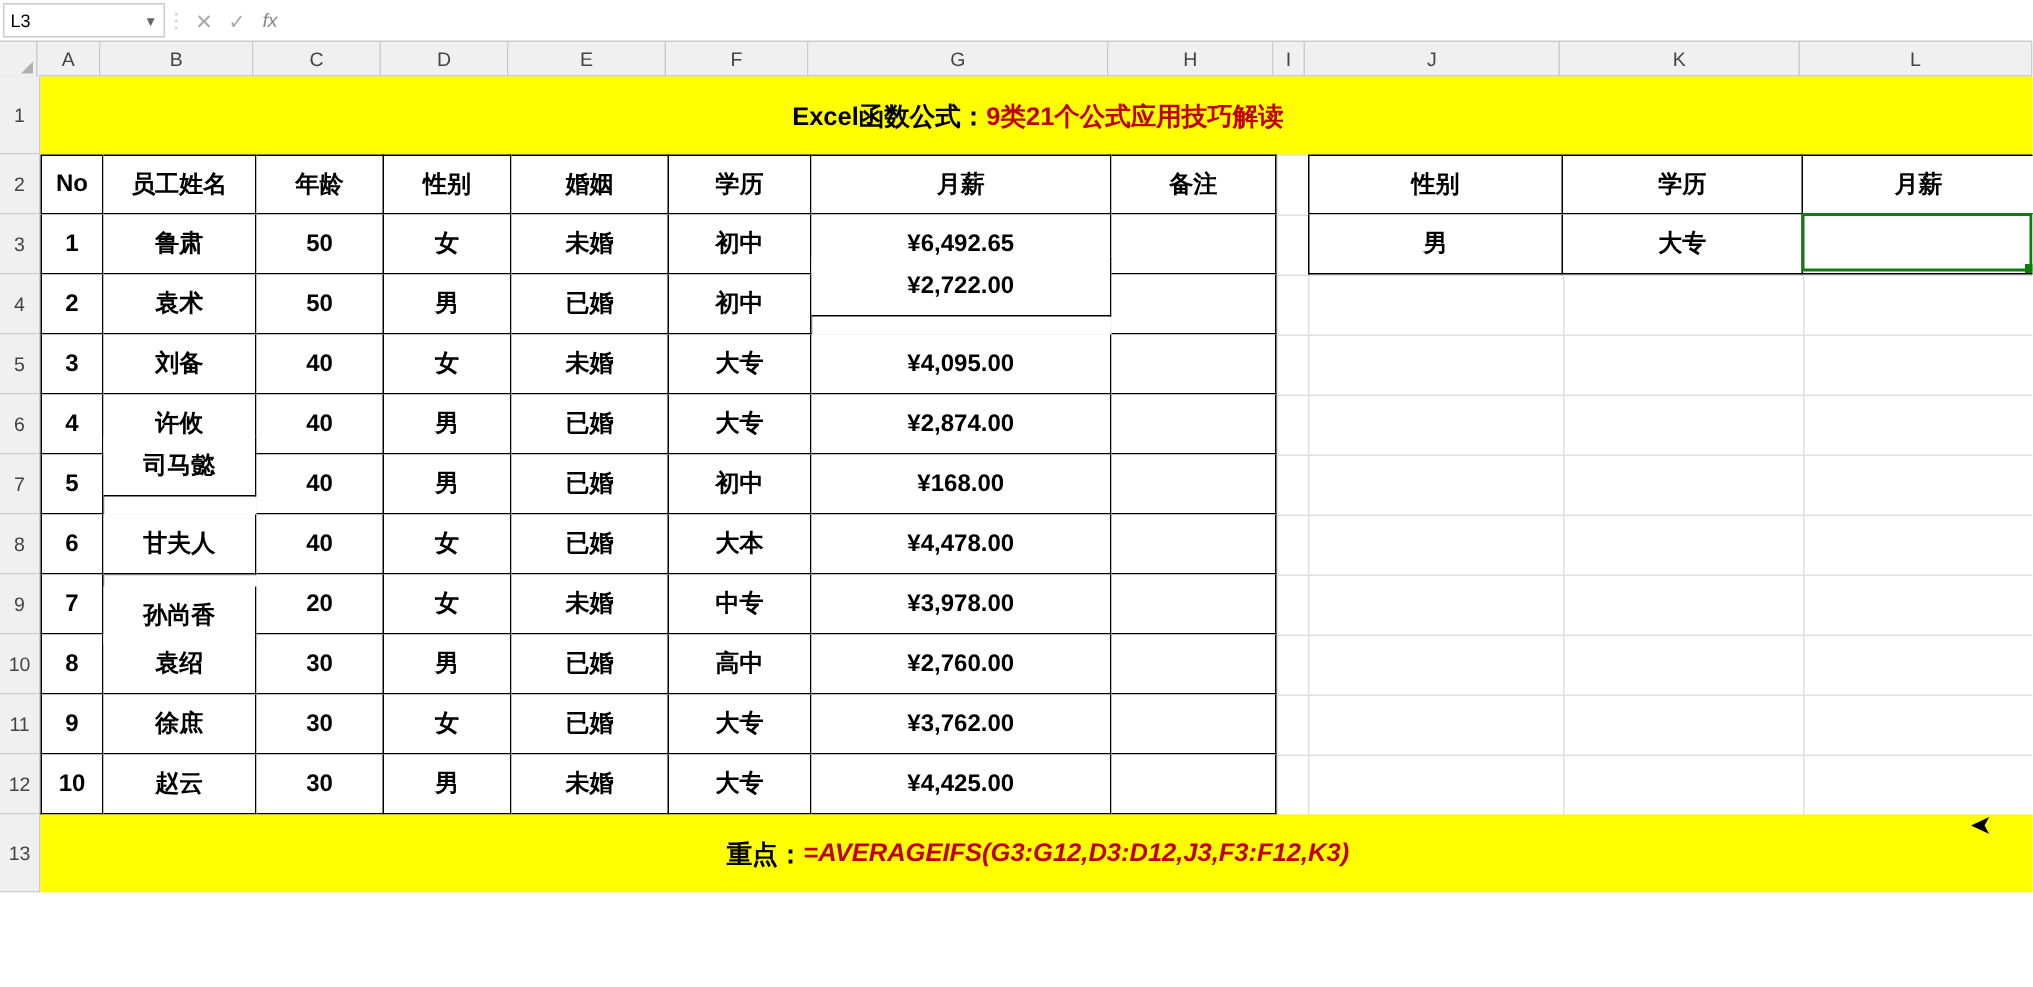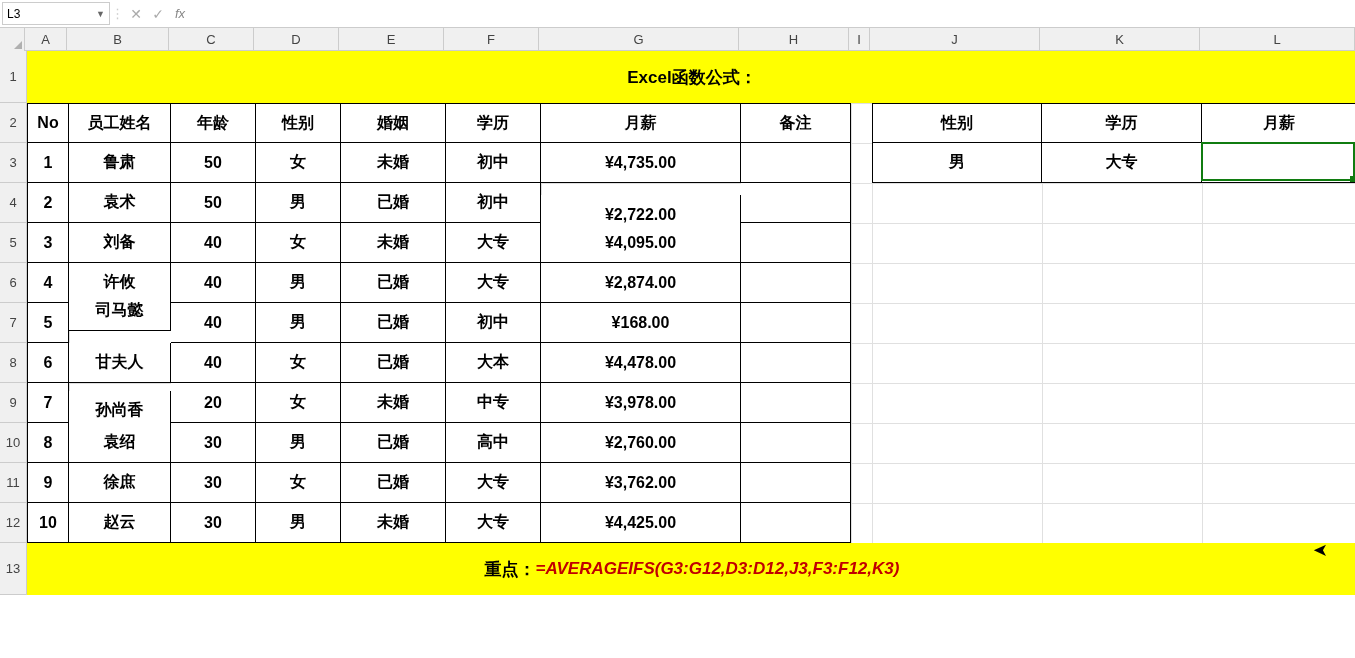--- a/index.html
+++ b/index.html
@@ -164,20 +164,21 @@
           <div class="gl-h" style="top: 332px;"></div>
           <div class="gl-h" style="top: 372px;"></div>
           <div class="gl-h" style="top: 412px;"></div>
           <div class="gl-h" style="top: 452px;"></div>
           <div class="gl-h" style="top: 492px;"></div>
           <div class="gl-h" style="top: 544px;"></div>
         </div>
       <div class="ws-content" id="ws-content">
           <div class="title-row" style="position: absolute; left: 0px; top: 0px; width: 1330px; height: 52px;">
             <span class="t1">Excel函数公式：</span>
+            <span class="t2">9类21个公式应用技巧解读</span>
           </div>
           <div class="d-cell d-top d-left" style="position: absolute; left: 0px; top: 52px; width: 42px; height: 40px;">No</div>
           <div class="d-cell d-left" style="position: absolute; left: 0px; top: 92px; width: 42px; height: 40px;">1</div>
           <div class="d-cell d-left" style="position: absolute; left: 0px; top: 132px; width: 42px; height: 40px;">2</div>
           <div class="d-cell d-left" style="position: absolute; left: 0px; top: 172px; width: 42px; height: 40px;">3</div>
           <div class="d-cell d-left" style="position: absolute; left: 0px; top: 212px; width: 42px; height: 40px;">4</div>
           <div class="d-cell d-left" style="position: absolute; left: 0px; top: 252px; width: 42px; height: 40px;">5</div>
           <div class="d-cell d-left" style="position: absolute; left: 0px; top: 292px; width: 42px; height: 40px;">6</div>
           <div class="d-cell d-left" style="position: absolute; left: 0px; top: 332px; width: 42px; height: 40px;">7</div>
           <div class="d-cell d-left" style="position: absolute; left: 0px; top: 372px; width: 42px; height: 40px;">8</div>
@@ -232,22 +233,22 @@
           <div class="d-cell" style="position: absolute; left: 419px; top: 132px; width: 95px; height: 40px;">初中</div>
           <div class="d-cell" style="position: absolute; left: 419px; top: 172px; width: 95px; height: 40px;">大专</div>
           <div class="d-cell" style="position: absolute; left: 419px; top: 212px; width: 95px; height: 40px;">大专</div>
           <div class="d-cell" style="position: absolute; left: 419px; top: 252px; width: 95px; height: 40px;">初中</div>
           <div class="d-cell" style="position: absolute; left: 419px; top: 292px; width: 95px; height: 40px;">大本</div>
           <div class="d-cell" style="position: absolute; left: 419px; top: 332px; width: 95px; height: 40px;">中专</div>
           <div class="d-cell" style="position: absolute; left: 419px; top: 372px; width: 95px; height: 40px;">高中</div>
           <div class="d-cell" style="position: absolute; left: 419px; top: 412px; width: 95px; height: 40px;">大专</div>
           <div class="d-cell" style="position: absolute; left: 419px; top: 452px; width: 95px; height: 40px;">大专</div>
           <div class="d-cell d-top" style="position: absolute; left: 514px; top: 52px; width: 200px; height: 40px;">月薪</div>
-          <div class="d-cell" style="position: absolute; left: 514px; top: 92px; width: 200px; height: 40px;">¥4,735.00</div>
-          <div class="d-cell" style="position: absolute; left: 514px; top: 144px; width: 200px; height: 40px;">¥2,722.00</div>
+          <div class="d-cell" style="position: absolute; left: 514px; top: 92px; width: 200px; height: 40px;">¥6,492.65</div>
+          <div class="d-cell" style="position: absolute; left: 514px; top: 120px; width: 200px; height: 40px;">¥2,722.00</div>
           <div class="d-cell" style="position: absolute; left: 514px; top: 172px; width: 200px; height: 40px;">¥4,095.00</div>
           <div class="d-cell" style="position: absolute; left: 514px; top: 212px; width: 200px; height: 40px;">¥2,874.00</div>
           <div class="d-cell" style="position: absolute; left: 514px; top: 252px; width: 200px; height: 40px;">¥168.00</div>
           <div class="d-cell" style="position: absolute; left: 514px; top: 292px; width: 200px; height: 40px;">¥4,478.00</div>
           <div class="d-cell" style="position: absolute; left: 514px; top: 332px; width: 200px; height: 40px;">¥3,978.00</div>
           <div class="d-cell" style="position: absolute; left: 514px; top: 372px; width: 200px; height: 40px;">¥2,760.00</div>
           <div class="d-cell" style="position: absolute; left: 514px; top: 412px; width: 200px; height: 40px;">¥3,762.00</div>
           <div class="d-cell" style="position: absolute; left: 514px; top: 452px; width: 200px; height: 40px;">¥4,425.00</div>
           <div class="d-cell d-top" style="position: absolute; left: 714px; top: 52px; width: 110px; height: 40px;">备注</div>
           <div class="d-cell" style="position: absolute; left: 714px; top: 92px; width: 110px; height: 40px;"></div>

